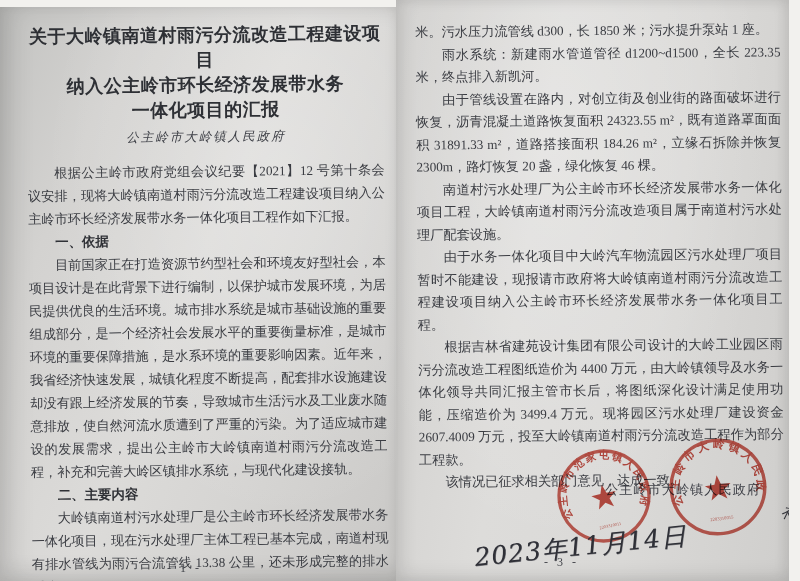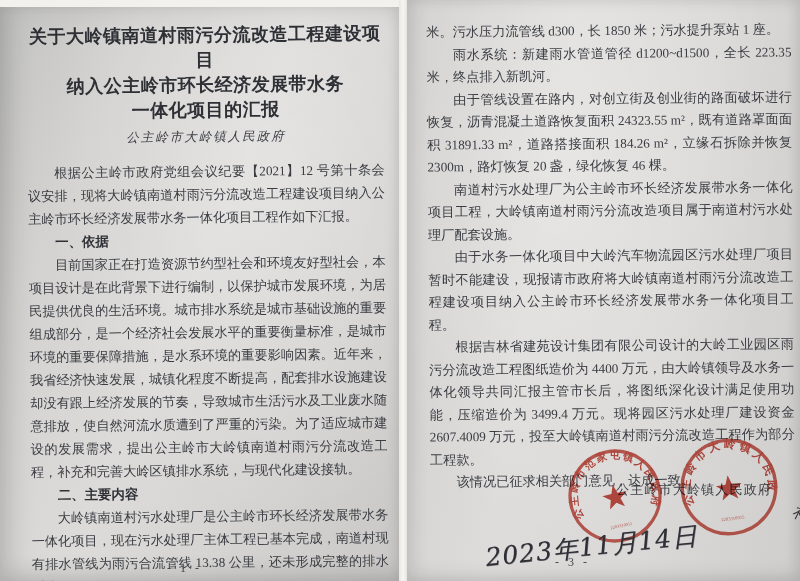--- a/index.html
+++ b/index.html
@@ -8,21 +8,21 @@
   .canvas{position:relative;width:800px;height:581px;}
 
   .page{position:absolute;overflow:hidden;}
   .page-left{left:0;top:7px;width:399px;height:574px;
     background:
       radial-gradient(ellipse at 70% 30%, rgba(255,255,255,0.25), rgba(255,255,255,0) 60%),
       linear-gradient(113deg,#c3c3c1 0%,#d3d2d0 22%,#dcdbd9 48%,#d5d4d2 70%,#c9c8c6 100%);
     box-shadow:inset 14px 0 22px rgba(0,0,0,0.10), inset -3px 0 10px rgba(0,0,0,0.05),
                inset 0 -12px 18px rgba(0,0,0,0.07);
   }
-  .page-right{left:407px;top:0;width:393px;height:581px;
+  .page-right{left:396px;top:0;width:393px;height:581px;
     background:
       radial-gradient(ellipse at 40% 25%, rgba(255,255,255,0.28), rgba(255,255,255,0) 65%),
       linear-gradient(99deg,#d0cfcd 0%,#dddcda 35%,#dad9d7 65%,#cfcecc 100%);
     box-shadow:inset 8px 0 16px rgba(0,0,0,0.07), inset -6px 0 12px rgba(0,0,0,0.06),
                inset 0 -10px 16px rgba(0,0,0,0.05);
   }
 
   .content-left{transform:rotate(-0.6deg);transform-origin:50% 0;padding:16px 16px 0 26px;}
   .content-right{transform:rotate(-0.5deg);transform-origin:50% 0;padding:20px 9px 0 19px;}
 

